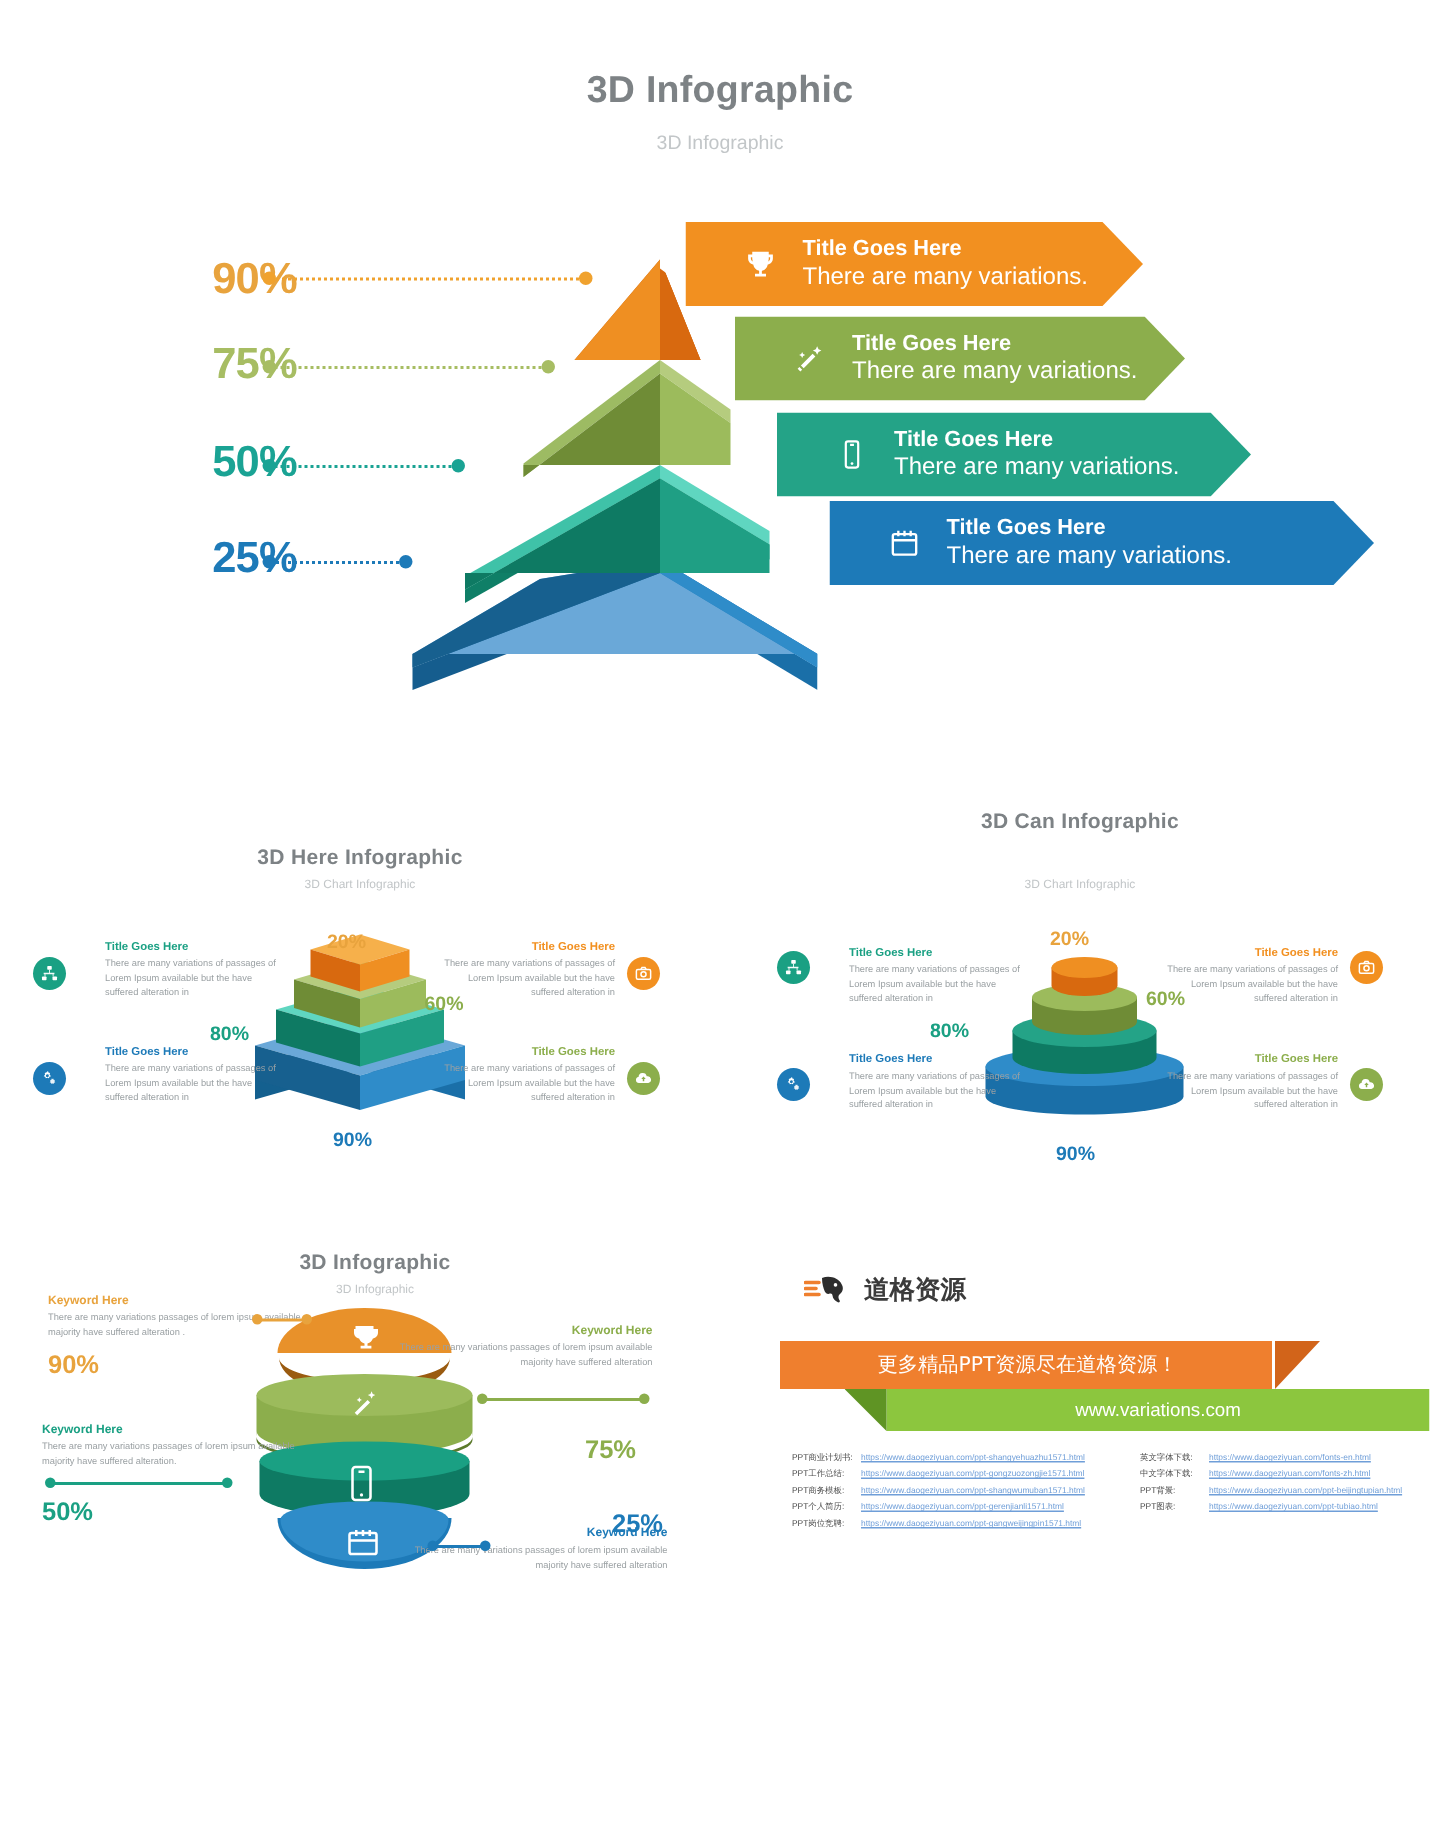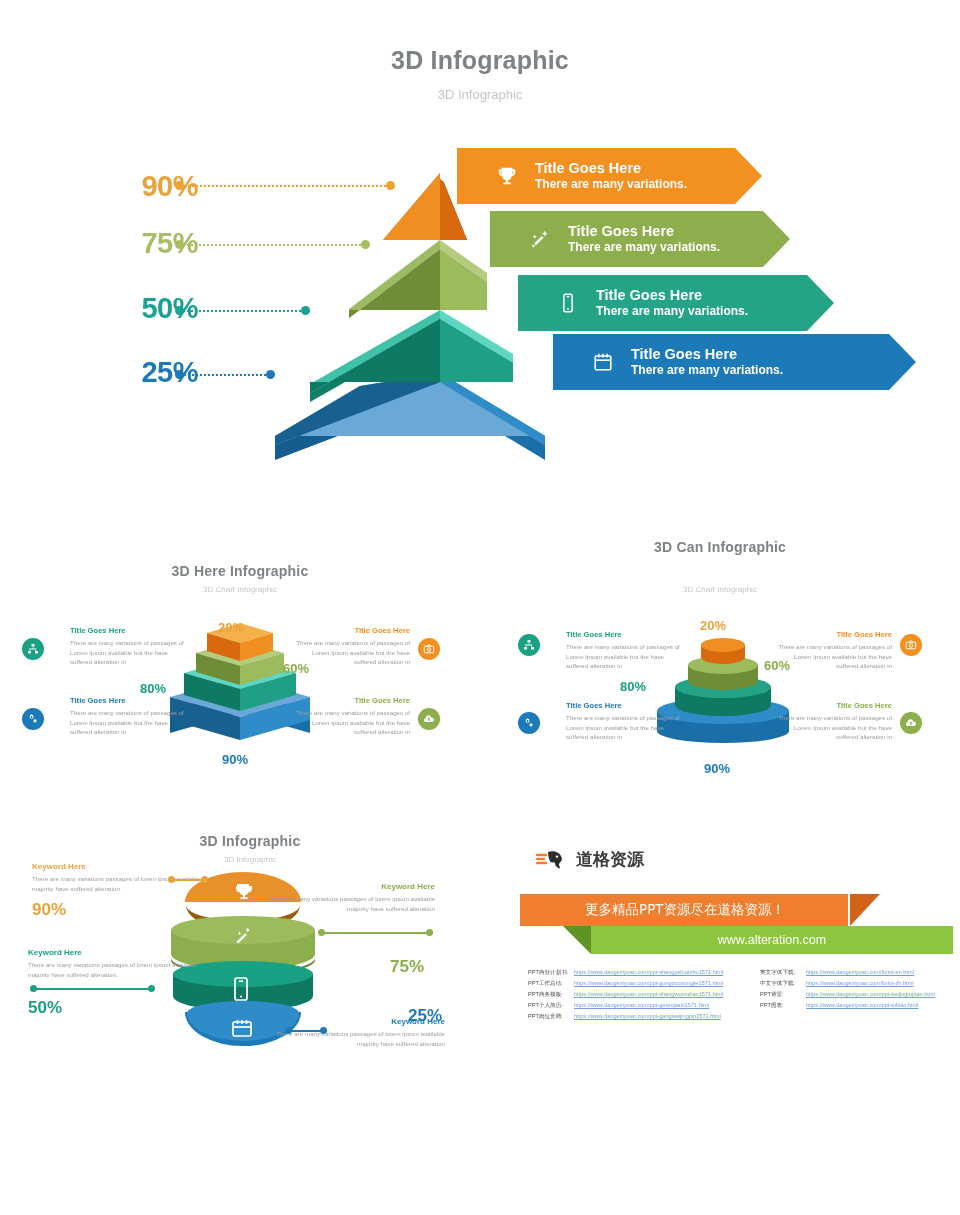--- a/index.html
+++ b/index.html
@@ -56,21 +56,21 @@
     color: #fff;
   }
   .banner .bg { position: absolute; inset: 0; }
   .banner .ic {
     position: relative; z-index: 2;
     width: 40px; margin-left: 30px;
     display: flex; align-items: center; justify-content: center;
   }
   .banner .tx { position: relative; z-index: 2; margin-left: 8px; }
   .banner .tt { font-size: 14.5px; font-weight: bold; line-height: 1.25; }
-  .banner .ts { font-size: 12px; line-height: 1.3; font-weight: bold; }
+  .banner .ts { font-size: 16px; line-height: 1.3; }
 
   
   .feat { position: absolute; width: 150px; }
   .feat .ft { font-size: 7.6px; font-weight: bold; line-height: 1.35; }
   .feat .fb {
     font-size: 6.2px; color: #9aa0a3; line-height: 1.5; margin-top: 2px;
   }
   .feat.left { text-align: left; padding-left: 30px; }
   .feat.right { text-align: right; padding-right: 30px; }
   .badge {
@@ -494,21 +494,21 @@
         <polygon points="330,0 360,0 330,32" fill="#d2641a"></polygon>
       </svg>
       <div style="position:absolute;inset:0;display:flex;align-items:center;justify-content:center;color:#fff;font-size:13.5px;padding-right:30px;font-family:'DejaVu Sans',sans-serif;">更多精品PPT资源尽在道格资源！</div>
     </div>
 
     <div style="position:absolute;left:563px;top:926px;width:390px;height:28px;">
       <svg width="390" height="28" viewBox="0 0 390 28" preserveAspectRatio="none" style="position:absolute;inset:0;">
         <polygon points="28,0 390,0 390,28 28,28" fill="#8cc63e"></polygon>
         <polygon points="0,0 28,0 28,28" fill="#5f9424"></polygon>
       </svg>
-      <div style="position:absolute;inset:0;display:flex;align-items:center;justify-content:center;color:#fff;font-size:12.5px;padding-left:28px;">www.alteration.com</div>
+      <div style="position:absolute;inset:0;display:flex;align-items:center;justify-content:center;color:#fff;font-size:12.5px;padding-left:28px;">www.variations.com</div>
     </div>
 
     <div class="links" style="left:528px;top:970px;">
       <div class="lrow">
         <span class="lb">PPT商业计划书:</span>
         <span class="lu">https://www.daogeziyuan.com/ppt-shangyehuazhu1571.html</span>
       </div>
       <div class="lrow">
         <span class="lb">PPT工作总结:</span>
         <span class="lu">https://www.daogeziyuan.com/ppt-gongzuozongjie1571.html</span>

